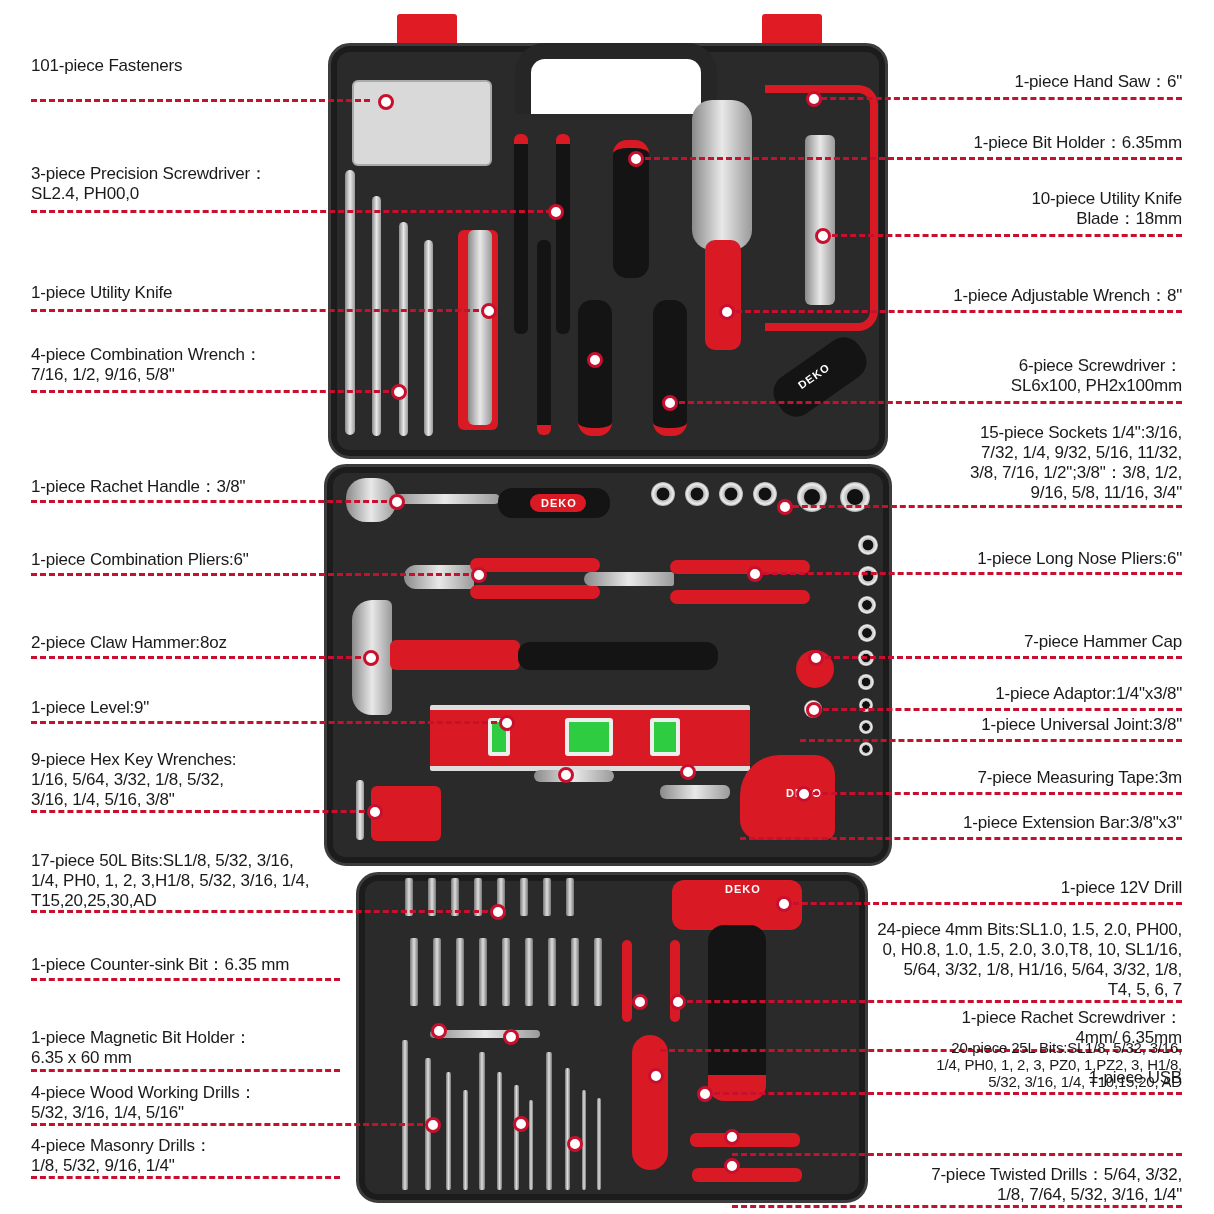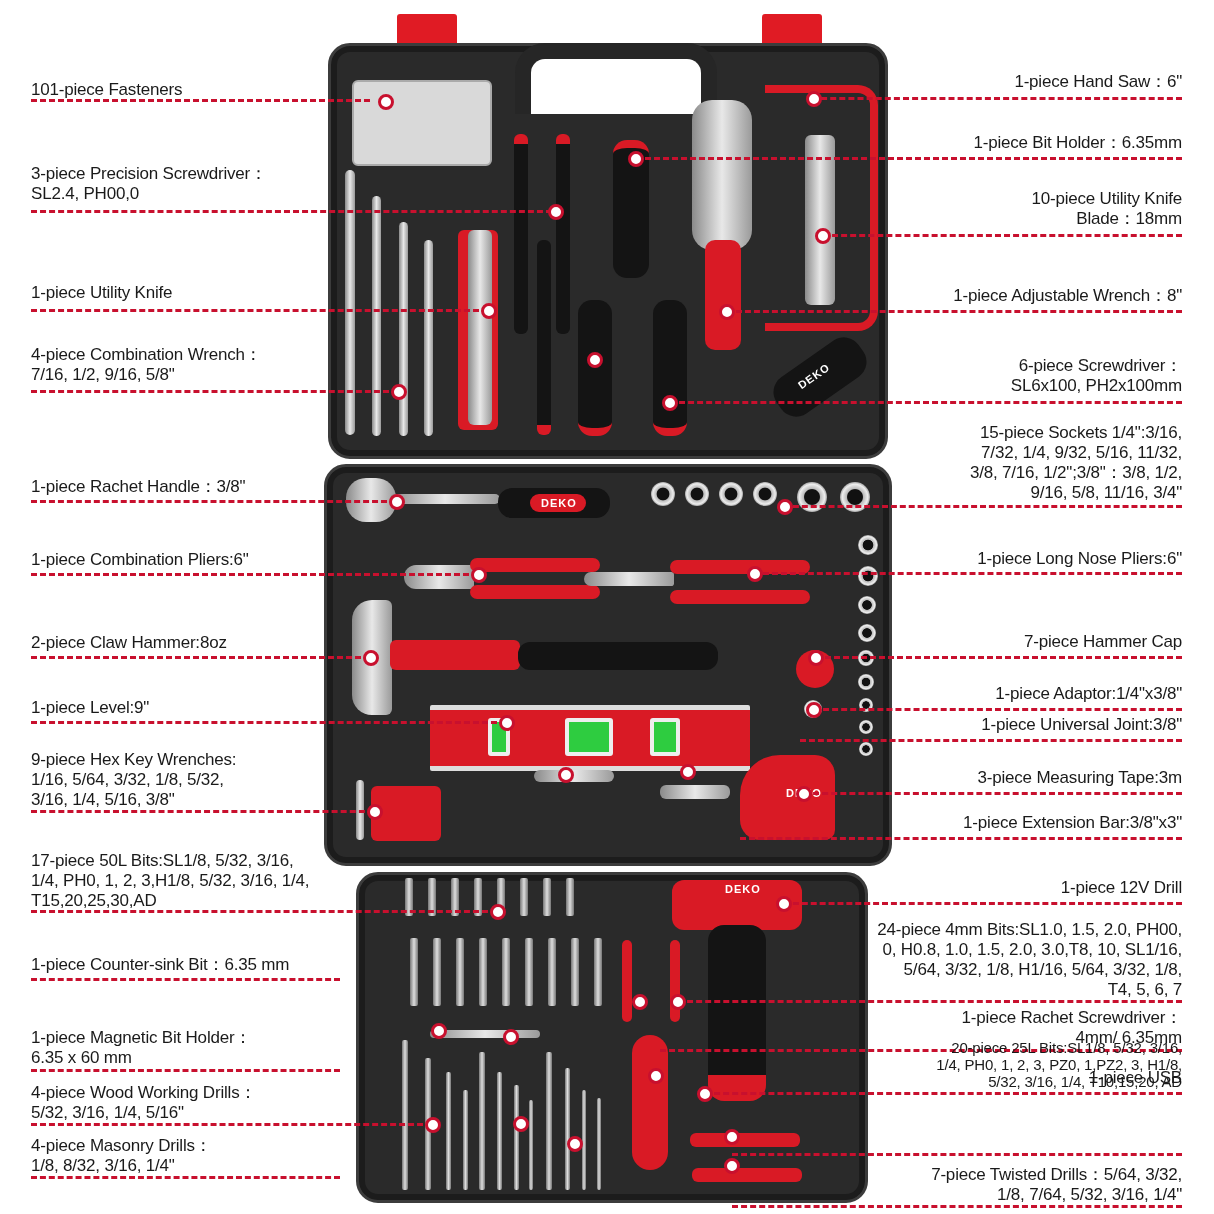--- a/index.html
+++ b/index.html
@@ -162,21 +162,21 @@
 
   <div class="tool red" style="left:672px;top:880px;width:130px;height:50px;border-radius:12px;"></div>
   <div class="brand" style="left:725px;top:883px;">DEKO</div>
   <div class="tool dark" style="left:708px;top:925px;width:58px;height:150px;border-radius:16px;border-bottom:26px solid #d91a25;"></div>
 
   <div class="tool red" style="left:690px;top:1133px;width:110px;height:14px;"></div>
   <div class="tool red" style="left:692px;top:1168px;width:110px;height:14px;"></div>
 </div>
 
 <div>
-  <div class="label left" style="top:80px;">101-piece Fasteners</div>
+  <div class="label left" style="top:56px;">101-piece Fasteners</div>
   <div class="dash" style="left:31px;top:99px;width:339px;"></div>
   <div class="dot" style="left:386px;top:102px;"></div>
 
   <div class="label left" style="top:164px;">3-piece Precision Screwdriver：
 SL2.4, PH00,0</div>
   <div class="dash" style="left:31px;top:210px;width:521px;"></div>
   <div class="dot" style="left:556px;top:212px;"></div>
 
   <div class="label left" style="top:283px;">1-piece Utility Knife</div>
   <div class="dash" style="left:31px;top:309px;width:457px;"></div>
@@ -223,21 +223,21 @@
 6.35 x 60 mm</div>
   <div class="dash" style="left:31px;top:1069px;width:309px;"></div>
   <div class="dot" style="left:511px;top:1037px;"></div>
 
   <div class="label left" style="top:1083px;">4-piece Wood Working Drills：
 5/32, 3/16, 1/4, 5/16"</div>
   <div class="dash" style="left:31px;top:1123px;width:401px;"></div>
   <div class="dot" style="left:433px;top:1125px;"></div>
 
   <div class="label left" style="top:1136px;">4-piece Masonry Drills：
-1/8, 8/32, 3/16, 1/4"</div>
+1/8, 5/32, 9/16, 1/4"</div>
   <div class="dash" style="left:31px;top:1176px;width:309px;"></div>
   <div class="dot" style="left:521px;top:1124px;"></div>
 </div>
 
 <div>
   <div class="label right" style="top:72px;">1-piece Hand Saw：6"</div>
   <div class="dash" style="left:812px;top:97px;width:370px;"></div>
   <div class="dot" style="left:814px;top:99px;"></div>
 
   <div class="label right" style="top:133px;">1-piece Bit Holder：6.35mm</div>
@@ -275,21 +275,21 @@
   <div class="dot" style="left:816px;top:658px;"></div>
 
   <div class="label right" style="top:684px;">1-piece Adaptor:1/4"x3/8"</div>
   <div class="dash" style="left:814px;top:708px;width:368px;"></div>
   <div class="dot" style="left:814px;top:710px;"></div>
 
   <div class="label right" style="top:715px;">1-piece Universal Joint:3/8"</div>
   <div class="dash" style="left:800px;top:739px;width:382px;"></div>
   <div class="dot" style="left:688px;top:772px;"></div>
 
-  <div class="label right" style="top:768px;">3-piece Measuring Tape:3m</div>
+  <div class="label right" style="top:768px;">7-piece Measuring Tape:3m</div>
   <div class="dash" style="left:804px;top:792px;width:378px;"></div>
   <div class="dot" style="left:804px;top:794px;"></div>
 
   <div class="label right" style="top:813px;">1-piece Extension Bar:3/8"x3"</div>
   <div class="dash" style="left:740px;top:837px;width:442px;"></div>
   <div class="dot" style="left:566px;top:775px;"></div>
 
   <div class="label right" style="top:878px;">1-piece 12V Drill</div>
   <div class="dash" style="left:784px;top:902px;width:398px;"></div>
   <div class="dot" style="left:784px;top:904px;"></div>

